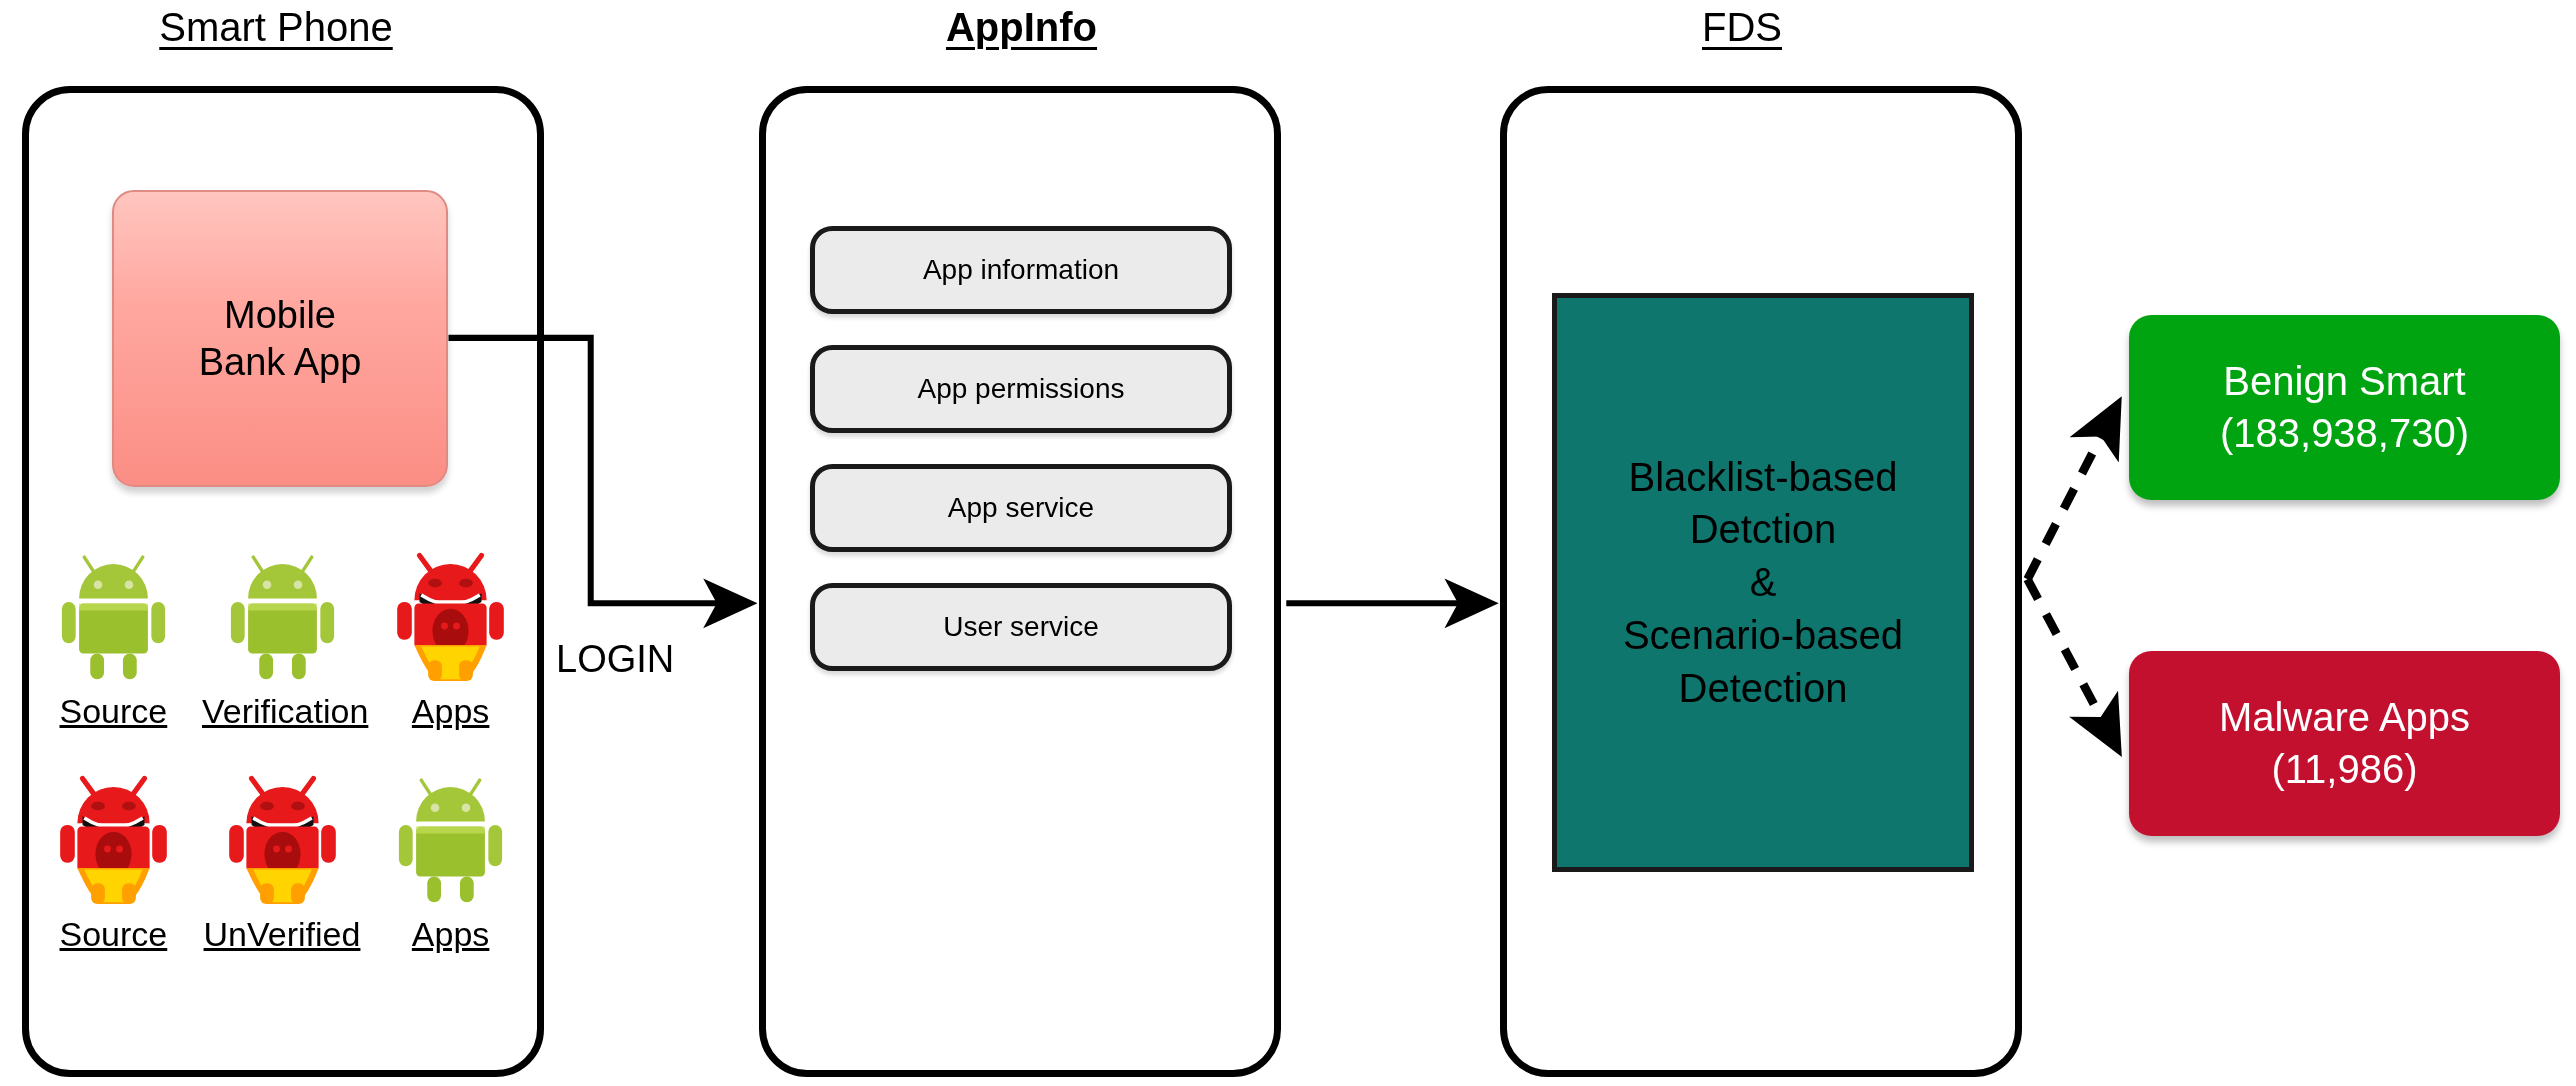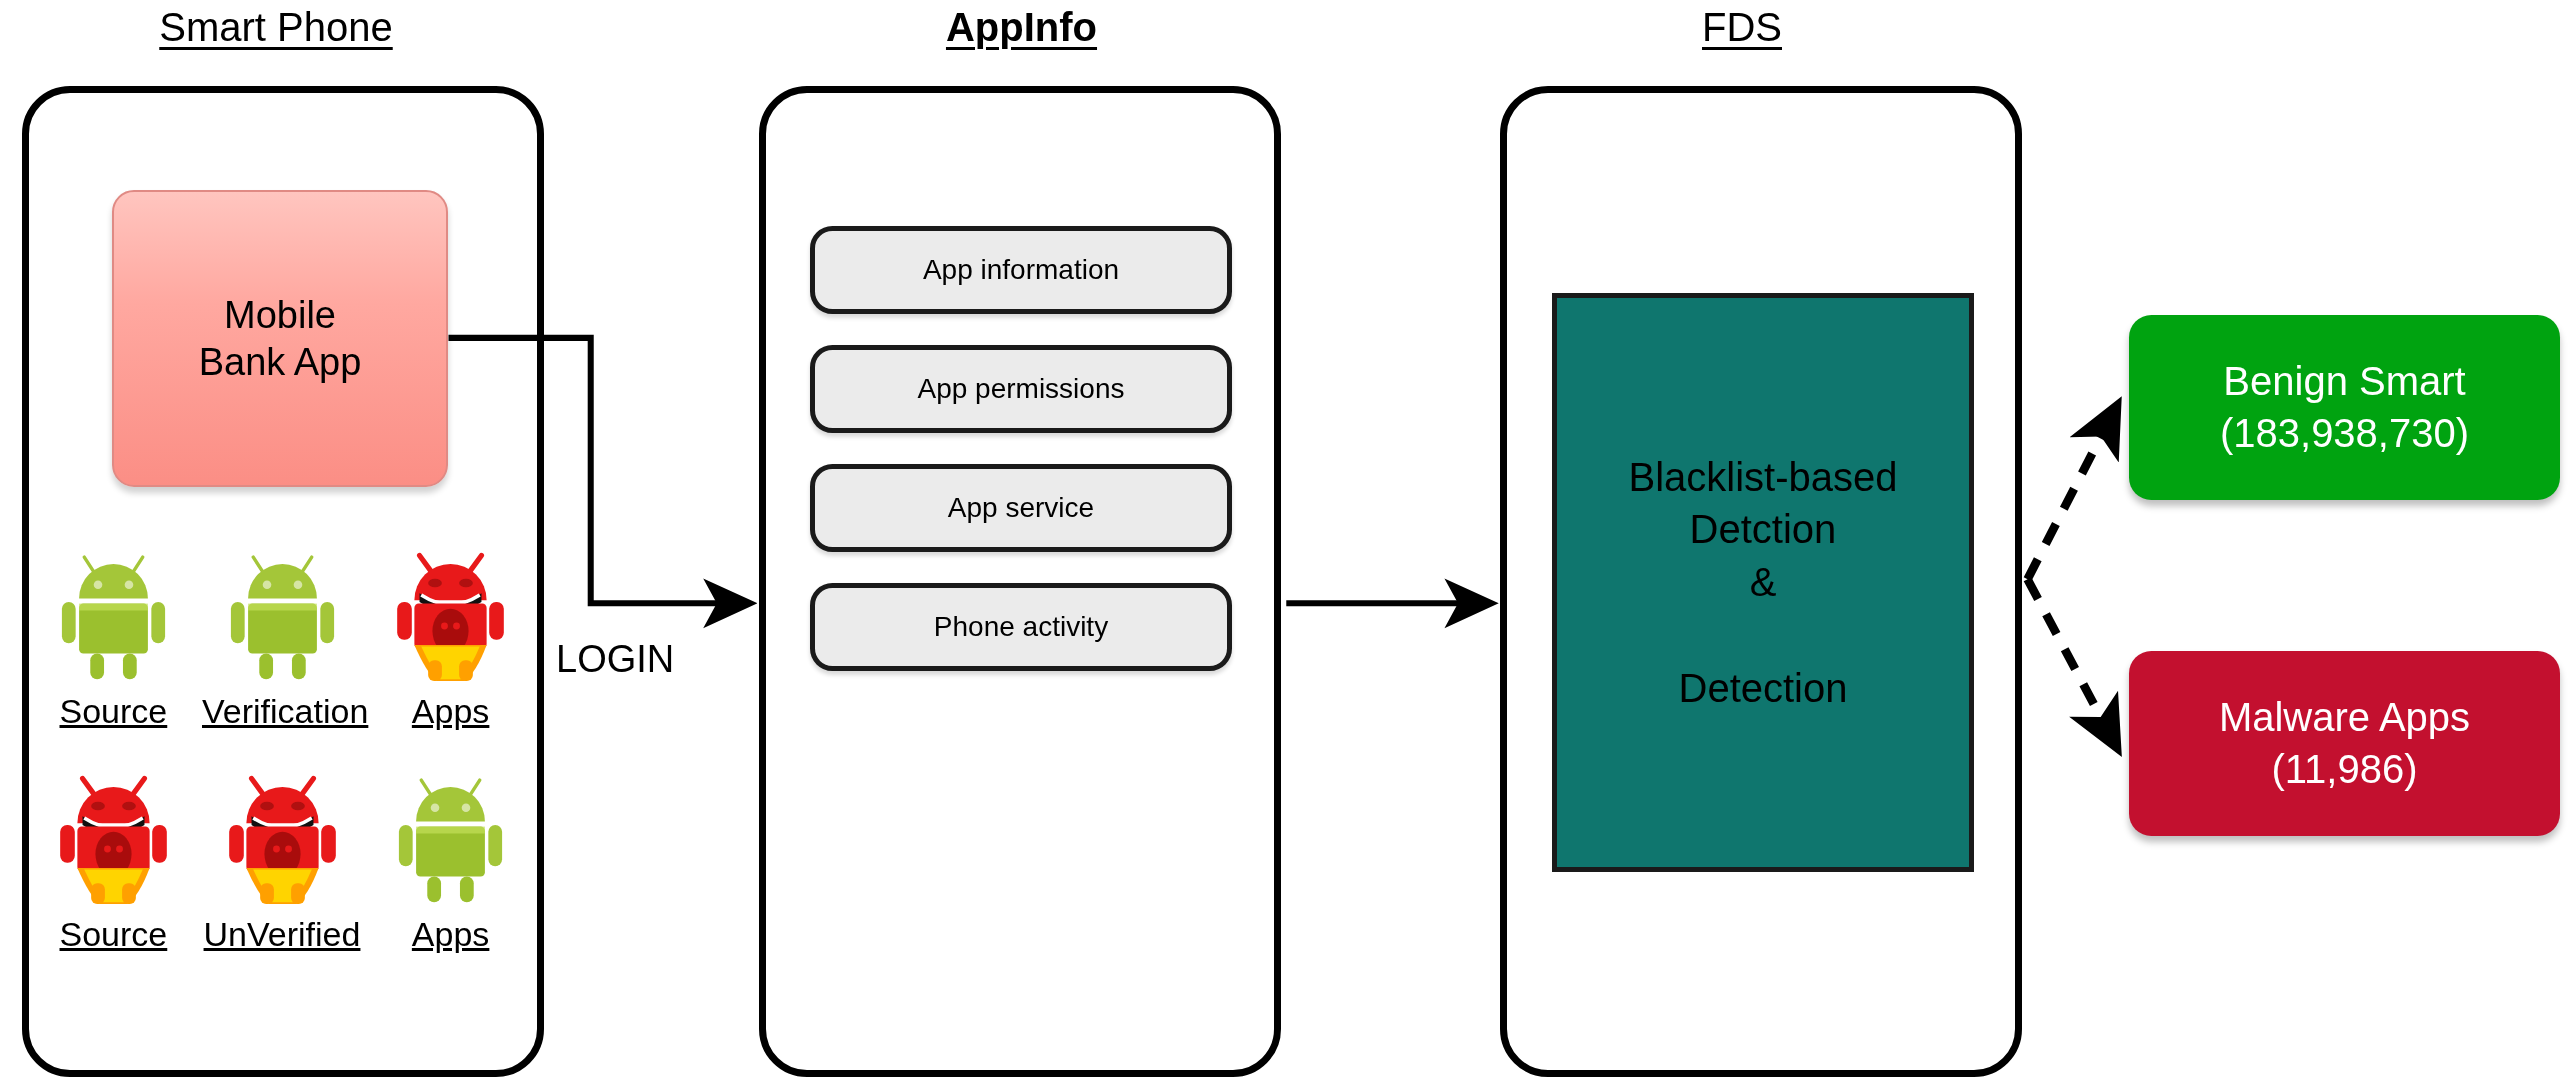--- a/index.html
+++ b/index.html
@@ -334,30 +334,30 @@
   <div class="feature-box">
     <span>App information</span>
   </div>
   <div class="feature-box">
     <span>App permissions</span>
   </div>
   <div class="feature-box">
     <span>App service</span>
   </div>
   <div class="feature-box">
-    <span>Phone activity</span>
+    <span>User service</span>
   </div>
 </div>
 
 <div id="fds-detection">
   <div>
     <span>Blacklist-based</span><br>
     <span>Detction</span><br>
     <span>&amp;</span><br>
-    <br>
+    <span>Scenario-based</span><br>
     <span>Detection</span>
   </div>
 </div>
 
 <div class="result-chip" id="chip-benign" style="background: rgb(0, 163, 16);">
   <div>
     <span>Benign Smart</span><br>
     <span>(183,938,730)</span>
   </div>
 </div>

